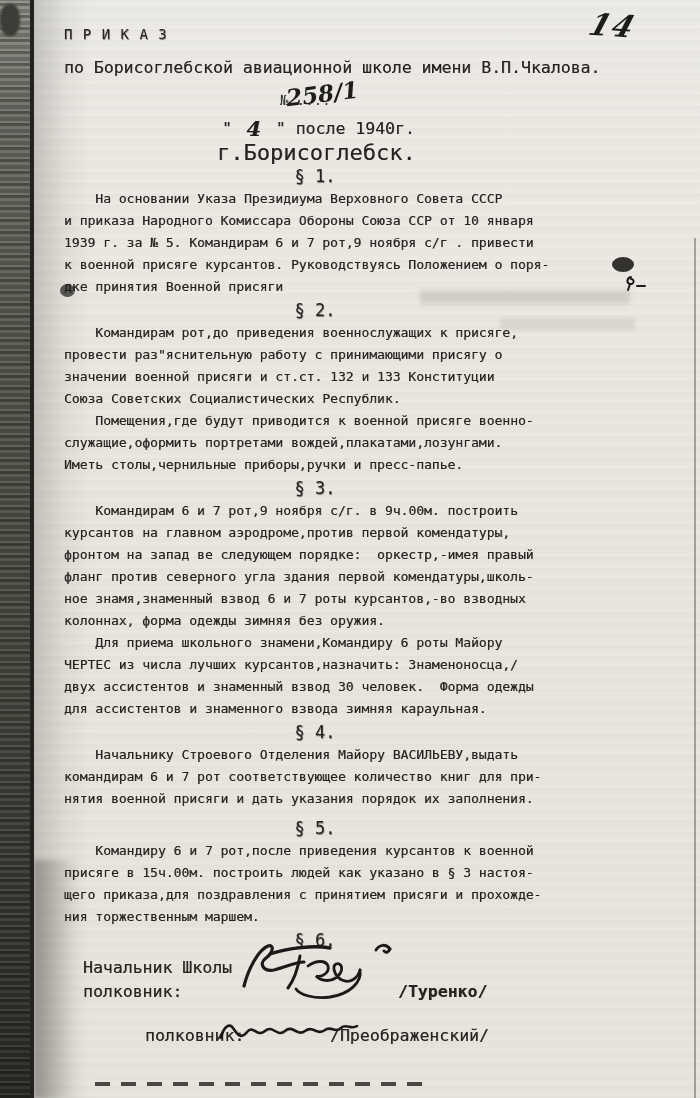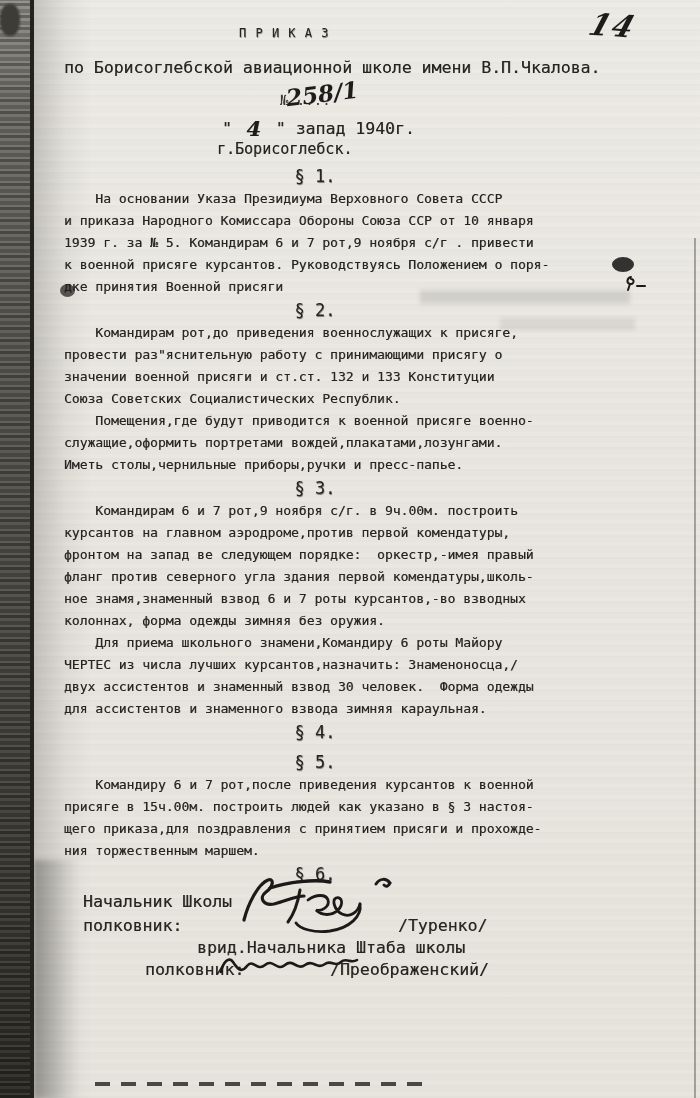--- a/index.html
+++ b/index.html
@@ -25,29 +25,29 @@
   .gutter-shadow-bottom{position:absolute;left:34px;top:860px;width:56px;height:238px;z-index:1;
     background:linear-gradient(90deg, rgba(30,28,24,.28), transparent 80%);filter:blur(2px);}
   .right-edge-line{position:absolute;left:694px;top:238px;width:2px;height:860px;background:rgba(66,64,58,.42);z-index:2;}
 
   .sheet{position:relative;z-index:3;padding:26px 0 0 64px;width:622px;}
 
   .hand{font-family:"DejaVu Serif","Liberation Serif",serif;font-style:italic;font-weight:bold;color:#1d1c1a;}
 
   .page-number{position:absolute;left:590px;top:8px;font-size:30px;transform:skewX(-14deg) rotate(4deg);z-index:4;letter-spacing:2px;}
 
-  .doc-title{font-size:12px;letter-spacing:1px;margin-left:175px;height:22px;
+  .doc-title{font-size:14px;letter-spacing:1px;height:22px;
     text-shadow:.5px .5px .7px rgba(45,42,38,.55);}
   .doc-subtitle{margin-top:10px;height:20px;font-size:16.5px;text-shadow:.4px .4px .6px rgba(45,42,38,.5);}
 
   .no-line{margin-top:14px;margin-left:216px;height:24px;position:relative;font-size:14px;color:#3a3834;}
   .no-hand{position:absolute;left:6px;top:-12px;font-size:23px;transform:rotate(-7deg);white-space:nowrap;}
   .date-line{height:24px;margin-left:158px;font-size:16.5px;white-space:pre;text-shadow:.4px .4px .6px rgba(45,42,38,.5);}
   .date-day{display:inline-block;width:24px;text-align:center;font-size:21px;vertical-align:-2px;}
-  .place-line{height:24px;margin-left:153px;font-size:15px;text-shadow:.4px .4px .6px rgba(45,42,38,.5);}
+  .place-line{height:24px;margin-left:153px;font-size:22px;text-shadow:.4px .4px .6px rgba(45,42,38,.5);}
 
   .sec-head{margin-top:2px;height:22px;font-size:17px;text-align:center;padding-right:120px;
     text-shadow:.5px .5px .7px rgba(45,42,38,.55);}
   .sec-head.gap8{margin-top:8px;}
   .sec-body{font-size:13px;line-height:22px;white-space:pre-wrap;
     text-shadow:.45px .45px .65px rgba(45,42,38,.5);}
 
   .sig-block{position:relative;margin-top:4px;height:96px;font-size:16.5px;
     text-shadow:.45px .45px .65px rgba(45,42,38,.5);}
   .sig-block .abs{position:absolute;white-space:pre;}
@@ -75,21 +75,21 @@
 <div class="sheet">
 
   <div class="doc-title">П Р И К А З</div>
   <div class="doc-subtitle">по Борисоглебской авиационной школе имени В.П.Чкалова.</div>
 
   <div class="no-line">
     <span>№.....</span>
     <span class="no-hand hand">258/1</span>
   </div>
 
-  <div class="date-line"><span>" </span><span class="date-day hand">4</span><span> "</span><span> запад 1940г.</span></div>
+  <div class="date-line"><span>" </span><span class="date-day hand">4</span><span> "</span><span> после 1940г.</span></div>
 
   <div class="place-line">г.Борисоглебск.</div>
 
   <div class="sec-head">§ 1.</div>
   <div class="sec-body">    На основании Указа Президиума Верховного Совета СССР
 и приказа Народного Комиссара Обороны Союза ССР от 10 января
 1939 г. за № 5. Командирам 6 и 7 рот,9 ноября с/г . привести
 к военной присяге курсантов. Руководствуясь Положением о поря-
 дке принятия Военной присяги</div>
 
@@ -108,42 +108,44 @@
 фронтом на запад ве следующем порядке:  оркестр,-имея правый
 фланг против северного угла здания первой комендатуры,школь-
 ное знамя,знаменный взвод 6 и 7 роты курсантов,-во взводных
 колоннах, форма одежды зимняя без оружия.
     Для приема школьного знамени,Командиру 6 роты Майору
 ЧЕРТЕС из числа лучших курсантов,назначить: Знаменоносца,/
 двух ассистентов и знаменный взвод 30 человек.  Форма одежды
 для ассистентов и знаменного взвода зимняя караульная.</div>
 
   <div class="sec-head">§ 4.</div>
+  <div class="sec-body">    Начальнику Строевого Отделения Майору ВАСИЛЬЕВУ,выдать
+командирам 6 и 7 рот соответствующее количество книг для при-
+нятия военной присяги и дать указания порядок их заполнения.</div>
 
   <div class="sec-head gap8">§ 5.</div>
   <div class="sec-body">    Командиру 6 и 7 рот,после приведения курсантов к военной
 присяге в 15ч.00м. построить людей как указано в § 3 настоя-
 щего приказа,для поздравления с принятием присяги и прохожде-
 ния торжественным маршем.</div>
 
   <div class="sec-head">§ 6.</div>
 
   <div class="sig-block">
     <span class="abs" style="left:19px;top:2px;">Начальник Школы</span>
     <span class="abs" style="left:19px;top:26px;">полковник:</span>
     <svg class="sig-svg" style="left:172px;top:-16px;" width="160" height="64" viewBox="0 0 160 64">
       <path d="M8,46 C12,30 22,10 32,6 C38,4 38,12 30,18 C22,24 28,32 38,30 C50,27 60,22 68,22" stroke-width="3.2"></path>
       <path d="M34,14 C52,8 78,5 94,8" stroke-width="3.4"></path>
       <path d="M64,16 C62,28 58,40 52,48" stroke-width="3"></path>
       <path d="M72,26 C80,20 90,20 92,26 C94,32 86,38 80,36 C86,42 96,42 102,36 C108,30 106,22 100,24 C96,26 98,36 106,40 C114,44 122,38 124,30" stroke-width="2.8"></path>
       <path d="M124,30 C126,42 114,54 94,57 C78,59 64,55 60,49" stroke-width="2.8"></path>
       <path d="M140,10 C144,4 150,4 154,9 C152,13 150,13 148,11" stroke-width="3"></path>
     </svg>
-    <span class="abs" style="left:334px;top:26px;">/Туренко/</span>
-    <span class="abs" style="left:133px;top:48px;">врид.Начальника Штаба школы</span>
+    <span class="abs" style="left:334px;top:26px;font-weight:bold;">/Туренко/</span>
     <span class="abs" style="left:81px;top:70px;">полковник:</span>
     <svg class="sig-svg" style="left:153px;top:62px;" width="142" height="28" viewBox="0 0 142 28">
       <path d="M4,20 C6,10 12,4 16,10 C20,16 24,22 30,14 C36,6 40,20 48,13 C56,6 60,20 68,13 C76,6 80,19 88,13 C96,7 100,18 108,12 C114,7 118,16 124,10 C129,5 134,12 140,8" stroke-width="2.6"></path>
     </svg>
     <span class="abs" style="left:266px;top:70px;">/Преображенский/</span>
   </div>
 
 </div>
 
 <div class="ink-blot" style="left:612px;top:257px;width:22px;height:15px;opacity:.88;"></div>

